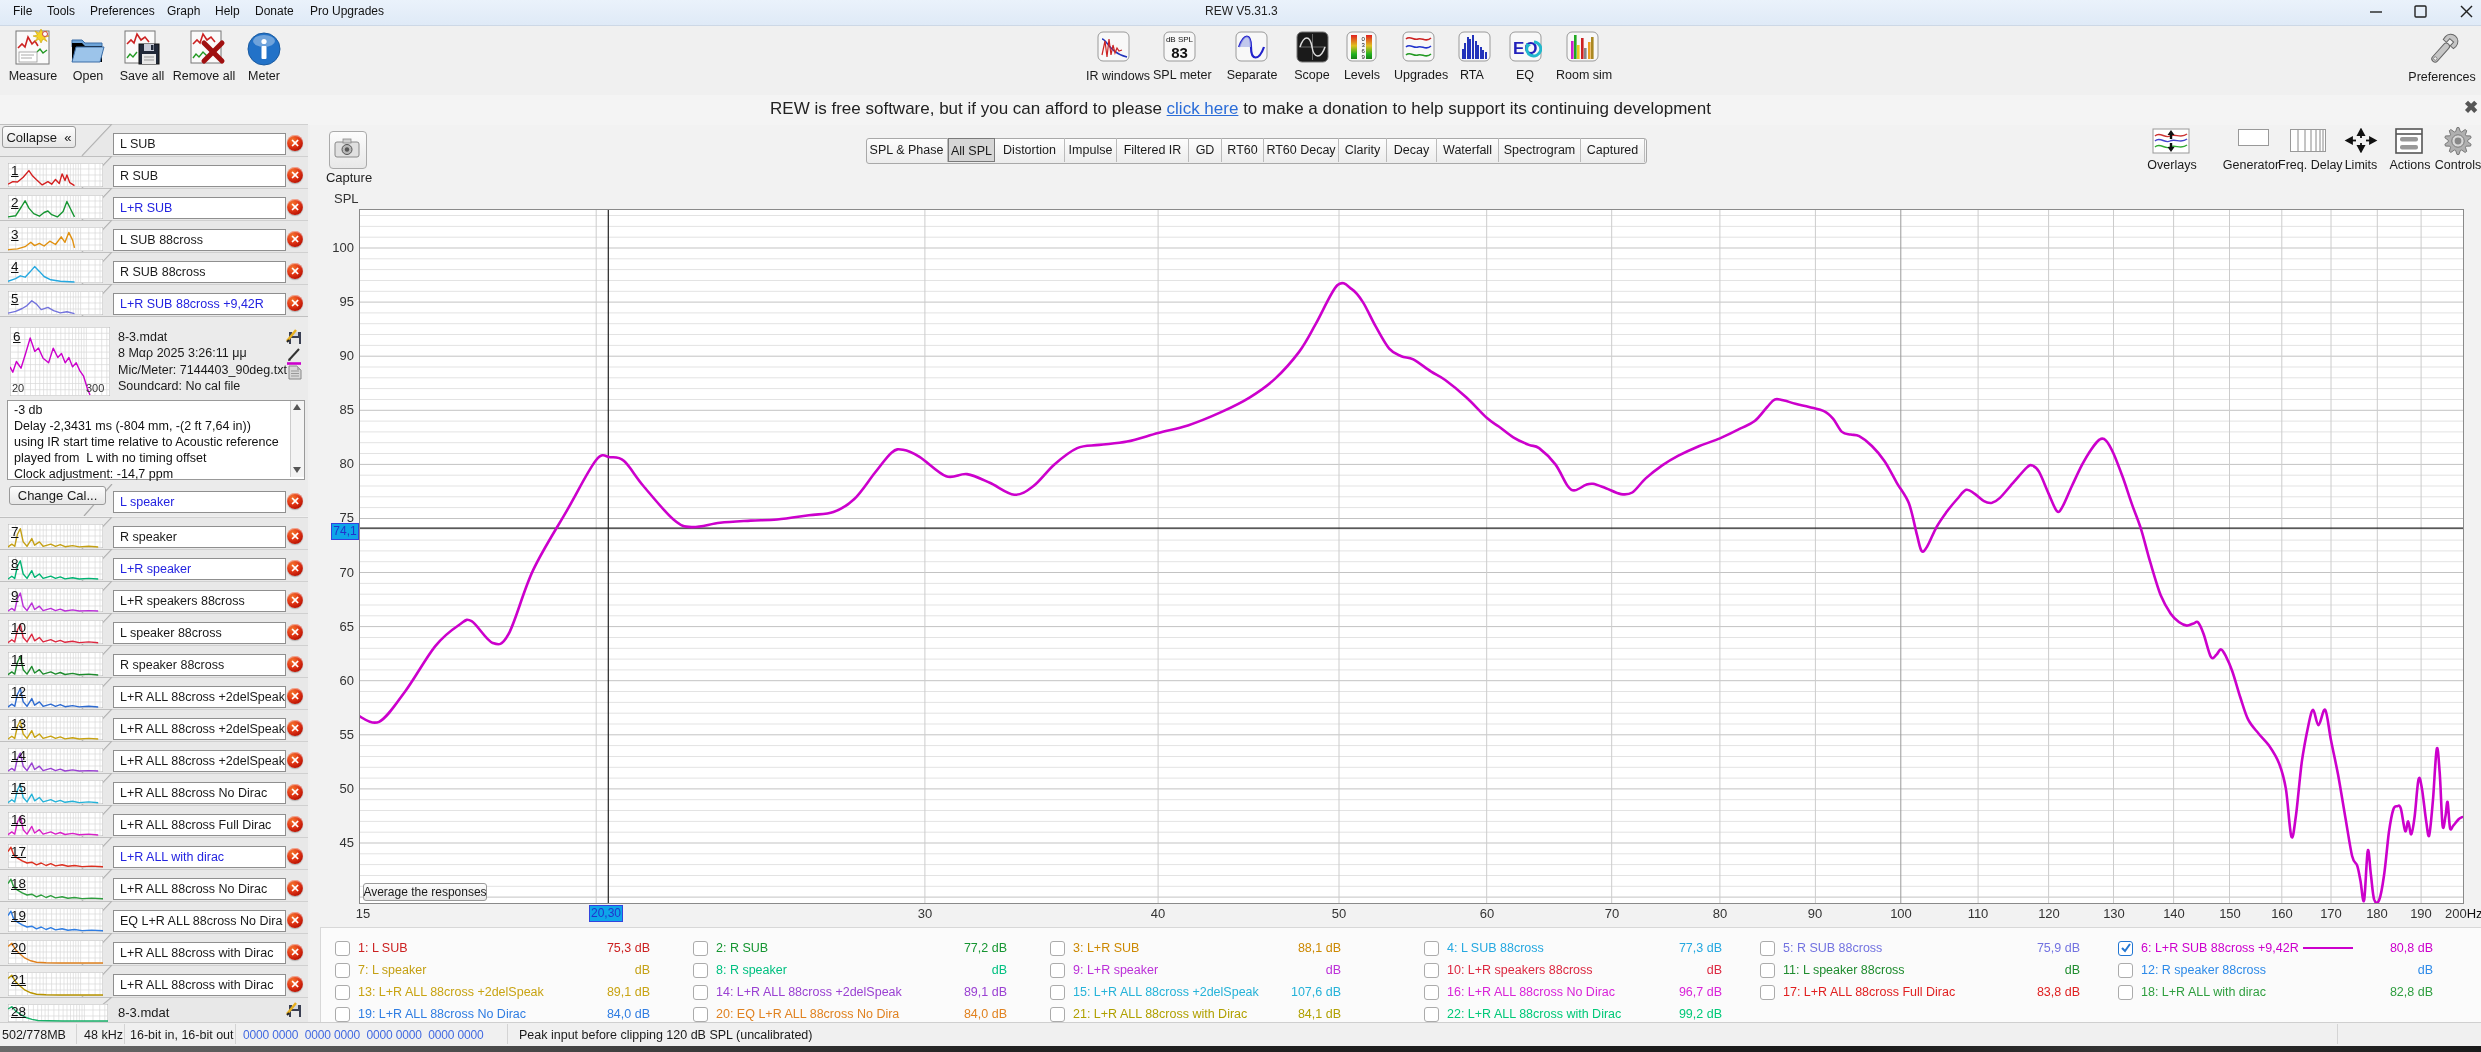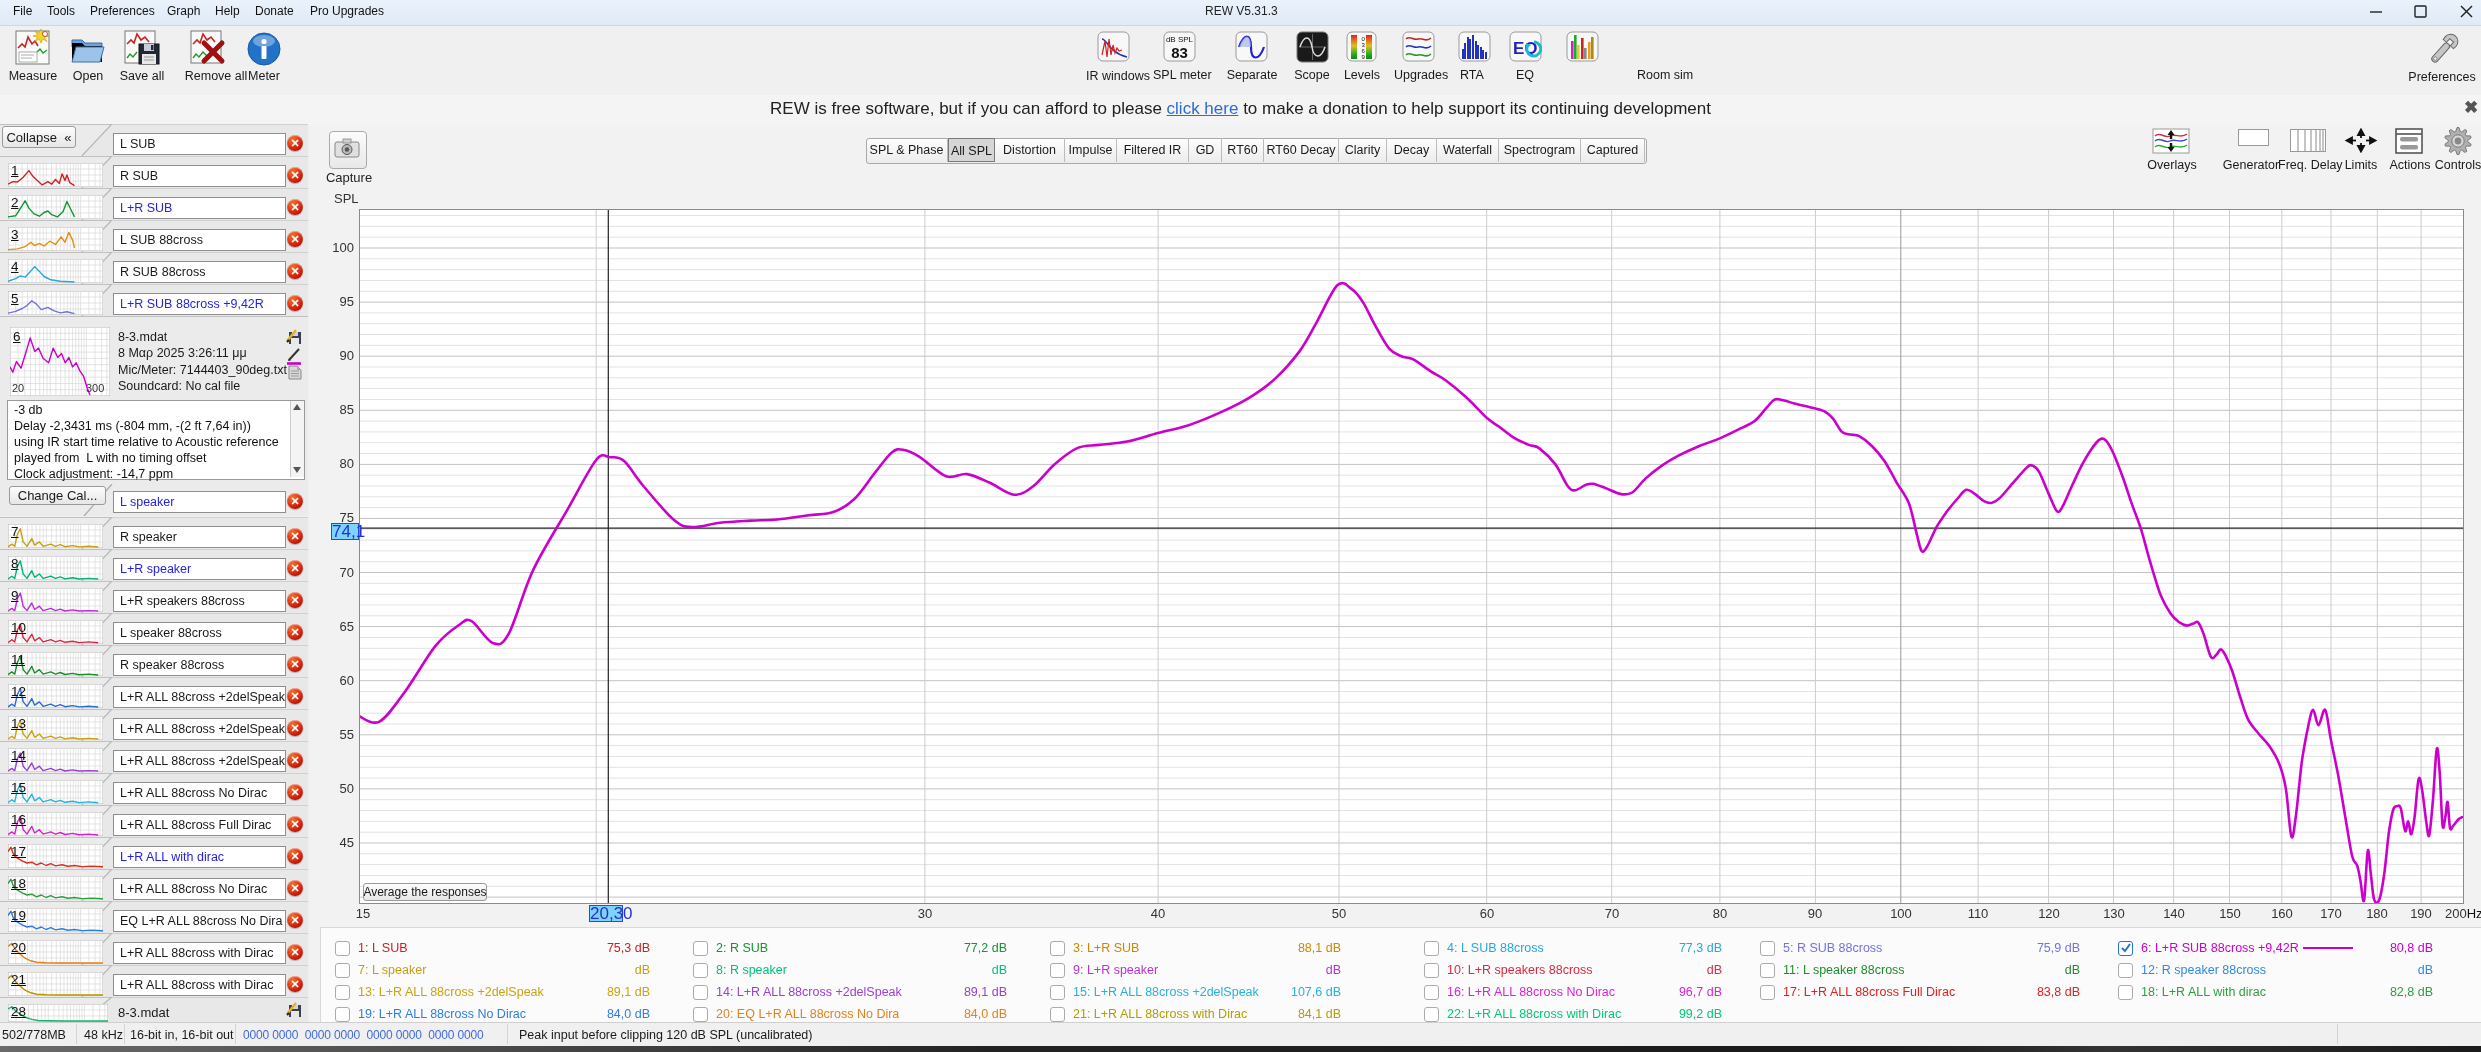--- a/index.html
+++ b/index.html
@@ -3,21 +3,21 @@
 * { margin:0; padding:0; box-sizing:content-box; }
 html,body { width:2481px; height:1052px; overflow:hidden; }
 body { font-family:"Liberation Sans", sans-serif; background:#f0f0f0; position:relative; }
 .abs { position:absolute; }
 .ax { font-size:13px; color:#333; }
 .tlab { font-size:12.5px; color:#1a1a1a; text-align:center; white-space:nowrap; }
 .num { font-size:13.5px; color:#111; text-decoration:underline; line-height:15px; }
 .st { font-size:12.5px; color:#1a1a1a; white-space:nowrap; }
 .btn { background:linear-gradient(#fdfdfd,#e6e6e6); border:1px solid #9a9a9a; border-radius:3px;
        color:#1a1a1a; text-align:center; display:flex; align-items:center; justify-content:center; }
-.curbox { background:#7dd3fc; border:1px solid #3344dd; color:#2233cc; font-size:17px; text-align:center; line-height:15px; }
+.curbox { background:#0ea5e9; border:1px solid #3344dd; color:#2233cc; font-size:12px; text-align:center; line-height:15px; }
 </style></head><body>
 <div class="abs" style="left:310px;top:125px;width:2171px;height:897px;background:#f2f2f2"></div><div class="abs" style="left:0;top:0;width:2481px;height:25px;background:linear-gradient(#eaf2fb,#dfeaf7);border-bottom:1px solid #cdd8e6"></div><div class="abs" style="left:13px;top:4px;font-size:12px;color:#111">File</div><div class="abs" style="left:47px;top:4px;font-size:12px;color:#111">Tools</div><div class="abs" style="left:90px;top:4px;font-size:12px;color:#111">Preferences</div><div class="abs" style="left:167px;top:4px;font-size:12px;color:#111">Graph</div><div class="abs" style="left:215px;top:4px;font-size:12px;color:#111">Help</div><div class="abs" style="left:255px;top:4px;font-size:12px;color:#111">Donate</div><div class="abs" style="left:310px;top:4px;font-size:12px;color:#111">Pro Upgrades</div><div class="abs" style="left:1205px;top:4px;font-size:12px;color:#222">REW V5.31.3</div><svg class="abs" style="left:2368px;top:3px" width="110" height="18">
     <line x1="2" y1="9" x2="14" y2="9" stroke="#222" stroke-width="1.4"></line>
     <rect x="47" y="3" width="11" height="11" fill="none" stroke="#222" stroke-width="1.4" rx="1"></rect>
     <line x1="93" y1="3" x2="104" y2="14" stroke="#222" stroke-width="1.4"></line>
     <line x1="104" y1="3" x2="93" y2="14" stroke="#222" stroke-width="1.4"></line>
   </svg><svg class="abs" style="left:14px;top:28px" width="38" height="38">
     <rect x="2" y="3" width="33" height="33" fill="#fafafa" stroke="#777" stroke-width="1"></rect>
     <polyline points="4,20 8,16 11,19 14,9 18,16 21,13 24,18" fill="none" stroke="#cc2222" stroke-width="1.6"></polyline>
     <polyline points="23,24 26,21 29,25 33,22" fill="none" stroke="#229922" stroke-width="1.3"></polyline>
@@ -44,21 +44,21 @@
       <line x1="21" y1="32" x2="31" y2="32" stroke="#999" stroke-width="1"></line>
     </g>
   </svg><div class="abs tlab" style="left:113px;top:69px;width:58px">Save all</div><svg class="abs" style="left:189px;top:28px" width="38" height="38">
     <rect x="2" y="3" width="30" height="32" fill="#fafafa" stroke="#777" stroke-width="1"></rect>
     <polyline points="4,16 8,12 11,15 14,6 18,12 22,9 26,14" fill="none" stroke="#cc2222" stroke-width="1.6"></polyline>
     <polyline points="4,30 7,26 10,29 14,24 18,28" fill="none" stroke="#229922" stroke-width="1.4"></polyline>
     <g stroke="#a01010" stroke-width="5" stroke-linecap="round">
       <line x1="15" y1="15" x2="33" y2="33"></line>
       <line x1="33" y1="15" x2="15" y2="33"></line>
     </g>
-  </svg><div class="abs tlab" style="left:182px;top:69px;width:68px">Remove all</div><svg class="abs" style="left:246px;top:31px" width="36" height="36">
+  </svg><div class="abs tlab" style="left:170px;top:69px;width:68px">Remove all</div><svg class="abs" style="left:246px;top:31px" width="36" height="36">
     <circle cx="18" cy="18" r="16" fill="#2272c8"></circle>
     <circle cx="18" cy="18" r="16" fill="none" stroke="#1a5aa0" stroke-width="1"></circle>
     <ellipse cx="18" cy="10" rx="11" ry="6" fill="#ffffff" opacity="0.35"></ellipse>
     <circle cx="18" cy="10.5" r="2.6" fill="#fff"></circle>
     <rect x="15.5" y="15" width="5" height="13" rx="1" fill="#fff"></rect>
   </svg><div class="abs tlab" style="left:240px;top:69px;width:48px">Meter</div><svg width="0" height="0">
     <defs>
       <linearGradient id="vug" x1="0" y1="0" x2="0" y2="1">
         <stop offset="0" stop-color="#e02020"></stop>
         <stop offset="0.45" stop-color="#e0c020"></stop>
@@ -115,21 +115,21 @@
     <polygon points="17,12 22,14 17,18" fill="#22b8cc"></polygon>
   </svg><div class="abs tlab" style="left:1510px;top:68px;width:30px">EQ</div><svg class="abs" style="left:1566px;top:31px" width="33" height="32">
     <rect x="1" y="1" width="31" height="29" rx="5" fill="#f8f8f8" stroke="#9a9a9a" stroke-width="1"></rect>
     <rect x="5" y="10" width="2.6" height="18" fill="#cc22cc"></rect>
     <rect x="8" y="4" width="2.6" height="24" fill="#22aa22"></rect>
     <rect x="11" y="14" width="2.6" height="14" fill="#e8c822"></rect>
     <rect x="15" y="7" width="2.6" height="21" fill="#cc2222"></rect>
     <rect x="18" y="17" width="2.6" height="11" fill="#888888"></rect>
     <rect x="22" y="11" width="2.6" height="17" fill="#e8a022"></rect>
     <rect x="25" y="6" width="2.6" height="22" fill="#aa8822"></rect>
-  </svg><div class="abs tlab" style="left:1637px;top:68px;width:56px">Room sim</div><svg class="abs" style="left:2424px;top:30px" width="38" height="40">
+  </svg><div class="abs tlab" style="left:1556px;top:68px;width:56px">Room sim</div><svg class="abs" style="left:2424px;top:30px" width="38" height="40">
     <g transform="rotate(42 19 20)" fill="#c6c6c6" stroke="#666" stroke-width="1">
       <rect x="15.8" y="12" width="6.4" height="23" rx="3"></rect>
       <path d="M11.8,8.5 a7.2,7.2 0 0,1 14.4,0 l-0.4,3.5 h-4.2 v-5 h-5.2 v5 h-4.2 Z"></path>
       <circle cx="19" cy="31.5" r="1.7" fill="#f0f0f0" stroke="#777" stroke-width="0.8"></circle>
     </g>
   </svg><div class="abs tlab" style="left:2408px;top:70px;width:68px">Preferences</div><div class="abs" style="left:0;top:95px;width:2481px;height:30px;background:#f4f4f4"></div><div class="abs" style="left:0;top:99px;width:2481px;text-align:center;font-size:17px;color:#222">REW is free software, but if you can afford to please <span style="color:#2a6cd8;text-decoration:underline">click here</span> to make a donation to help support its continuing development</div><div class="abs" style="left:2464px;top:97px;font-size:17px;font-weight:bold;color:#555">✖</div><div class="abs" style="left:329px;top:131px;width:36px;height:36px;background:linear-gradient(#fcfcfc,#e8e8e8);border:1px solid #aaa;border-radius:4px"></div><svg class="abs" style="left:334px;top:136px" width="26" height="26">
     <rect x="1" y="6" width="24" height="15" rx="2" fill="#e0e0e0" stroke="#888" stroke-width="1"></rect>
     <rect x="9" y="3" width="8" height="4" fill="#cfcfcf" stroke="#888" stroke-width="0.8"></rect>
     <circle cx="13" cy="13.5" r="5" fill="#b8b8b8" stroke="#555" stroke-width="1"></circle>
     <circle cx="13" cy="13.5" r="2.2" fill="#555"></circle>

